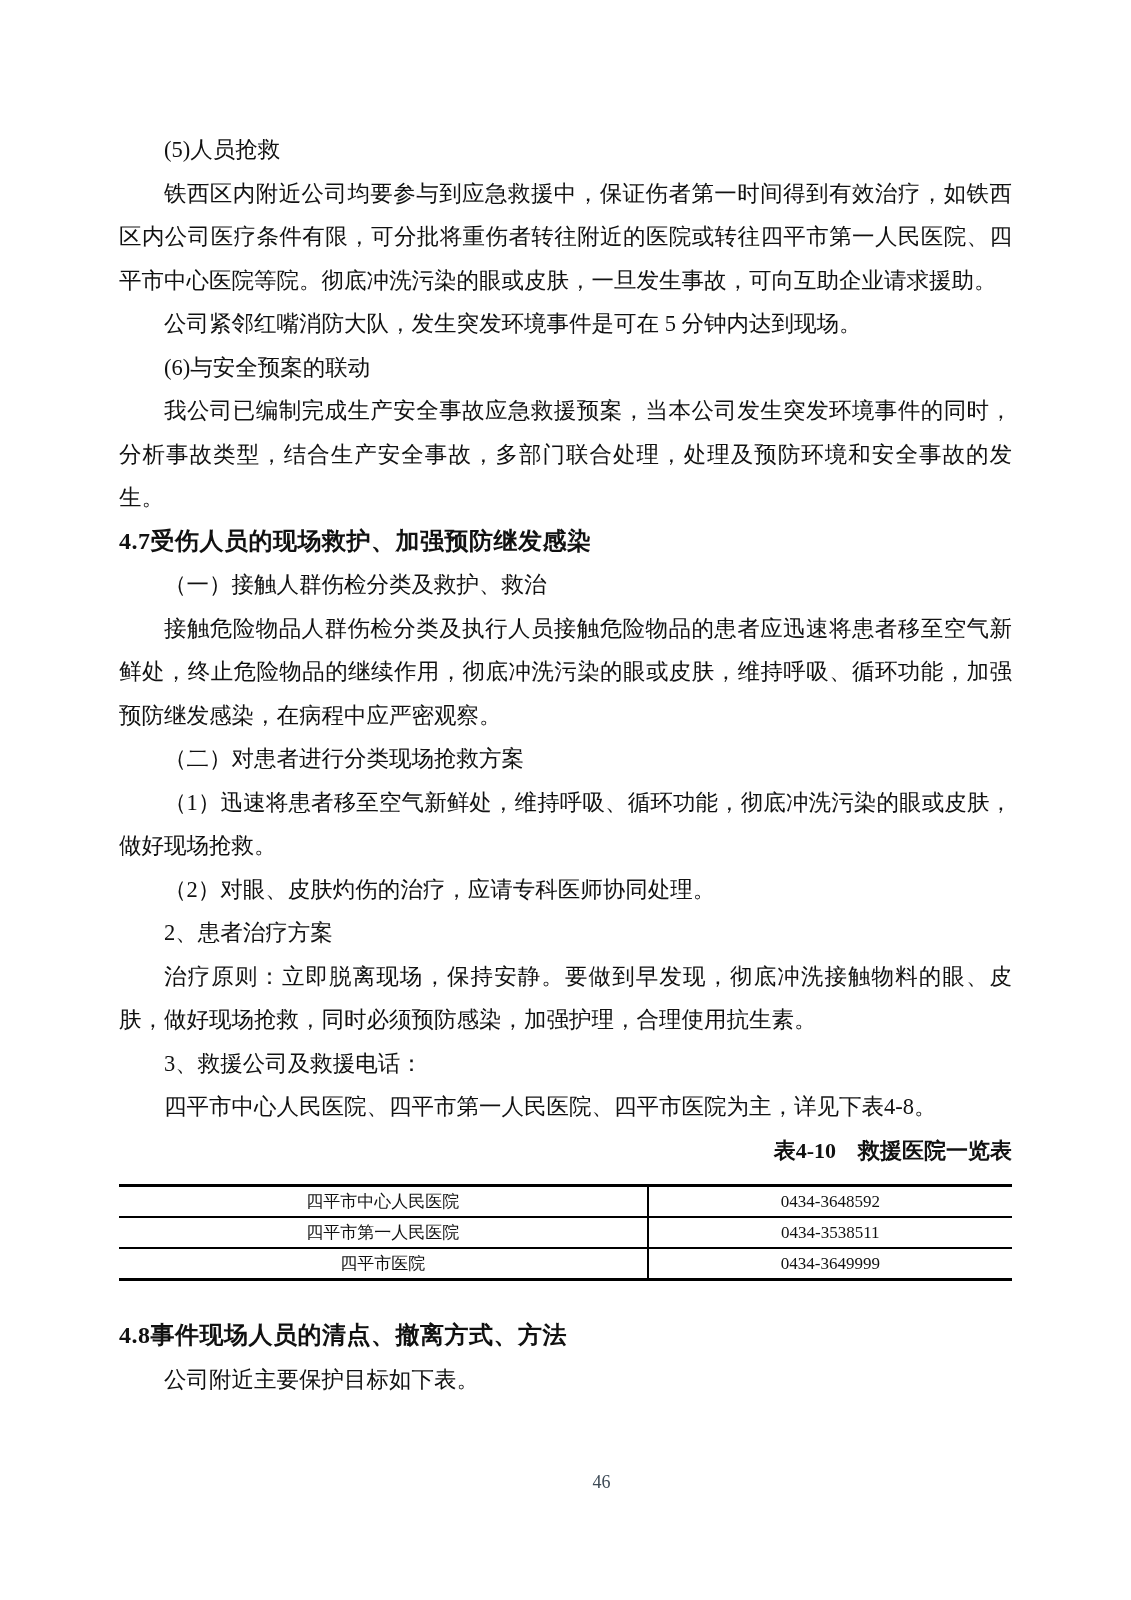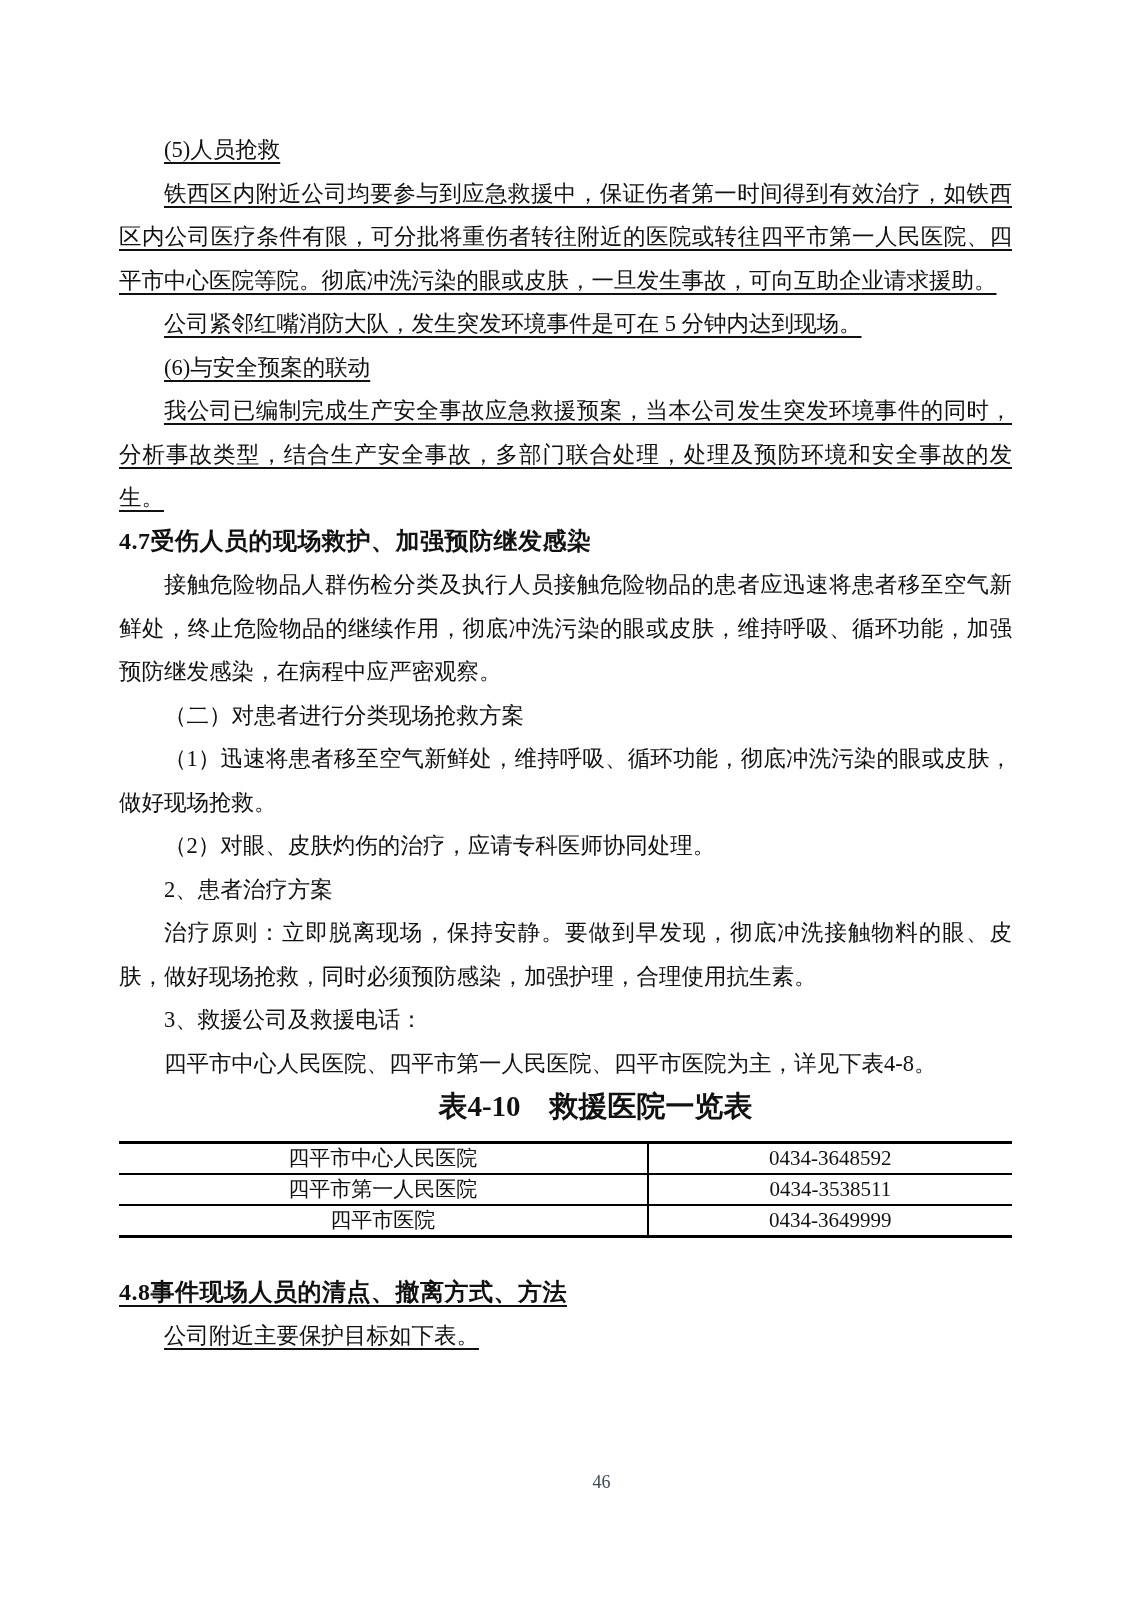--- a/index.html
+++ b/index.html
@@ -29,46 +29,45 @@
     text-align: left;
   }
   .heading {
     font-weight: bold;
     font-size: 24px;
     letter-spacing: 0.5px;
   }
   .indent { text-indent: 2em; }
   .justify { text-align: justify; text-justify: inter-ideograph; }
   .underline {
-    text-decoration: underline;
     text-decoration-thickness: 2px;
     text-underline-offset: 5px;
     text-decoration-skip-ink: none;
   }
   .table-title {
     margin: 0;
     padding-left: 60px;
-    text-align: center;
+    text-align: right;
     font-weight: bold;
-    font-size: 29px;
+    font-size: 22px;
     line-height: 43.5px;
     font-family: Liberation Serif, serif;
   }
   table.hospital-table {
     width: 100%;
     border-collapse: collapse;
     margin: 12px 0 33px 0;
     border-top: 3px solid #000;
     border-bottom: 3px solid #000;
   }
   table.hospital-table tr { border-bottom: 2px solid #000; }
   table.hospital-table td {
     height: 29px;
     padding: 0;
-    font-size: 21px;
+    font-size: 17px;
     line-height: 1;
     text-align: center;
     vertical-align: middle;
   }
   td.col-hospital { width: 59.2%; border-right: 2px solid #000; }
   td.col-phone { width: 40.8%; }
   .page-number {
     position: absolute;
     top: 1472px;
     left: 0;
@@ -84,20 +83,21 @@
 
 <div class="page">
   <main class="content">
     <div id="blocks-top">
         <p class="para indent underline">(5)人员抢救</p>
         <p class="para indent underline justify">铁西区内附近公司均要参与到应急救援中，保证伤者第一时间得到有效治疗，如铁西区内公司医疗条件有限，可分批将重伤者转往附近的医院或转往四平市第一人民医院、四平市中心医院等院。彻底冲洗污染的眼或皮肤，一旦发生事故，可向互助企业请求援助。</p>
         <p class="para indent underline">公司紧邻红嘴消防大队，发生突发环境事件是可在 5 分钟内达到现场。</p>
         <p class="para indent underline">(6)与安全预案的联动</p>
         <p class="para indent underline justify">我公司已编制完成生产安全事故应急救援预案，当本公司发生突发环境事件的同时，分析事故类型，结合生产安全事故，多部门联合处理，处理及预防环境和安全事故的发生。</p>
         <h2 class="heading">4.7受伤人员的现场救护、加强预防继发感染</h2>
+        <p class="para indent">（一）接触人群伤检分类及救护、救治</p>
         <p class="para indent justify">接触危险物品人群伤检分类及执行人员接触危险物品的患者应迅速将患者移至空气新鲜处，终止危险物品的继续作用，彻底冲洗污染的眼或皮肤，维持呼吸、循环功能，加强预防继发感染，在病程中应严密观察。</p>
         <p class="para indent">（二）对患者进行分类现场抢救方案</p>
         <p class="para indent justify">（1）迅速将患者移至空气新鲜处，维持呼吸、循环功能，彻底冲洗污染的眼或皮肤，做好现场抢救。</p>
         <p class="para indent">（2）对眼、皮肤灼伤的治疗，应请专科医师协同处理。</p>
         <p class="para indent">2、患者治疗方案</p>
         <p class="para indent justify">治疗原则：立即脱离现场，保持安静。要做到早发现，彻底冲洗接触物料的眼、皮肤，做好现场抢救，同时必须预防感染，加强护理，合理使用抗生素。</p>
         <p class="para indent">3、救援公司及救援电话：</p>
         <p class="para indent">四平市中心人民医院、四平市第一人民医院、四平市医院为主，详见下表4-8。</p>
       </div>
     <div class="table-title">表4-10　救援医院一览表</div>

